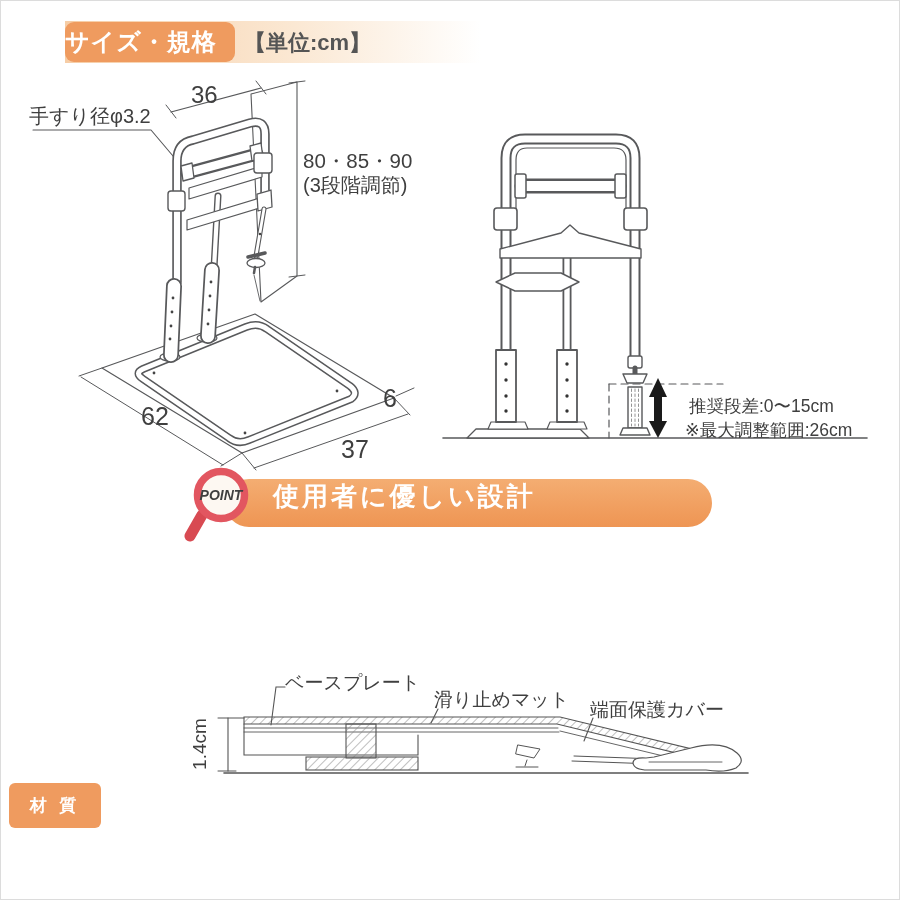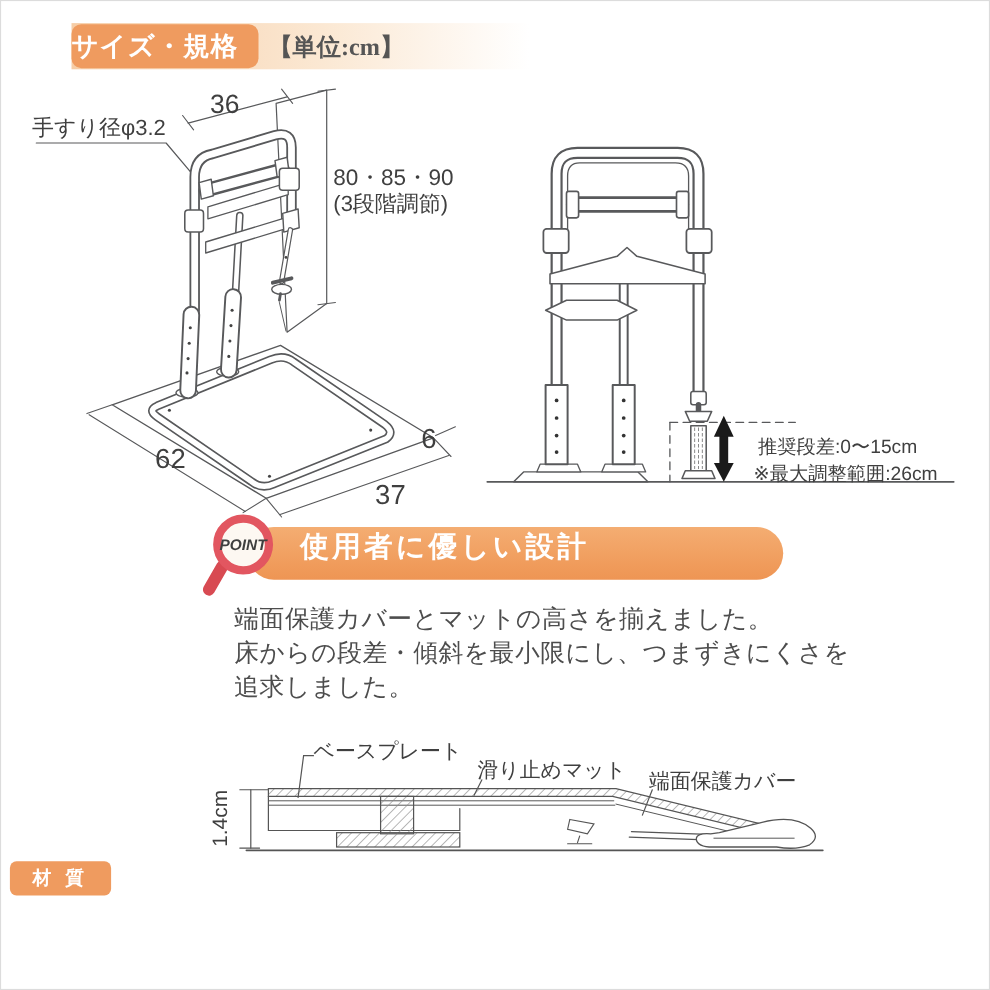--- a/index.html
+++ b/index.html
@@ -5,31 +5,31 @@
   html,body{margin:0;padding:0;background:#fff;}
   .page{position:relative;width:898px;height:898px;background:#ffffff;border:1px solid #dcdcdc;
         font-family:"Liberation Sans","DejaVu Sans",sans-serif;color:#4a4a4a;overflow:hidden;}
   .abs{position:absolute;}
   
   .hdr-strip{left:64px;top:20px;width:416px;height:42px;
              background:linear-gradient(90deg,#f6cda6 0%,#fbe8d3 55%,#ffffff 100%);}
   .hdr-label{left:64px;top:21px;width:170px;height:40px;background:#ef9b5f;border-radius:9px;
              color:#fff;font-size:24px;font-weight:bold;letter-spacing:1px;
              display:flex;align-items:center;justify-content:flex-start;}
-  .hdr-unit{left:243px;top:27px;font-size:22px;font-weight:bold;color:#555;font-family:Liberation Serif, serif;}
+  .hdr-unit{left:243px;top:27px;font-size:22px;font-weight:bold;color:#555;}
   .maxw{left:428px;top:60px;font-size:23px;color:#4d4d4d;letter-spacing:1px;}
   
   .banner{left:224px;top:478px;width:487px;height:48px;border-radius:24px;
           background:linear-gradient(180deg,#f4ad72 0%,#f09c5c 70%,#ee9554 100%);
           display:flex;align-items:flex-start;}
   .banner span{padding-left:48px;color:#fff;font-size:26px;font-weight:bold;letter-spacing:3px;}
   .para{left:212px;top:546px;font-size:22.5px;line-height:31px;color:#4d4d4d;letter-spacing:.5px;}
   
   .mat-box{left:46px;top:786px;width:838px;height:50px;border:2.5px solid #f0a068;border-radius:14px;background:#fff;}
-  .mat-label{left:8px;top:782px;width:92px;height:31px;background:#ef9b5f;border-radius:6px;color:#fff;
+  .mat-label{left:8px;top:782px;width:92px;height:45px;background:#ef9b5f;border-radius:6px;color:#fff;
              font-size:17px;font-weight:bold;letter-spacing:4px;display:flex;align-items:center;justify-content:center;}
   .mat-row{position:absolute;left:68px;font-size:16.5px;color:#3c3c3c;white-space:nowrap;}
   .mat-row .dot{color:#ee8c45;font-size:13px;margin-right:9px;vertical-align:2px;}
   
   .spec{left:8px;top:840px;width:884px;border-collapse:collapse;table-layout:fixed;}
   .spec td{border:2px solid #4f4f4f;text-align:center;font-size:15.5px;color:#3c3c3c;
            padding:0;height:23px;white-space:nowrap;overflow:hidden;}
   .spec tr.h td{background:#f8cbca;letter-spacing:2px;height:22px;}
   svg text{fill:#3f3f3f;}
 </style>
@@ -167,25 +167,20 @@
 
   <div class="abs banner">
     <span>使用者に優しい設計</span>
   </div>
   <svg class="abs" style="left:183px;top:456px" width="82" height="92" viewBox="0 0 82 92">
     <line x1="18" y1="58" x2="6" y2="79" stroke="#d84a52" stroke-width="11" stroke-linecap="round"></line>
     <circle cx="37" cy="38" r="23.5" fill="#fdf8f2" stroke="#e25660" stroke-width="7.5"></circle>
     <text x="37" y="43" text-anchor="middle" font-size="14" font-style="italic" font-weight="bold" fill="#d93c48">POINT</text>
   </svg>
 
-  <div class="abs para">
-    <div>端面保護カバーとマットの高さを揃えました。</div>
-    <div>床からの段差・傾斜を最小限にし、つまずきにくさを</div>
-    <div>追求しました。</div>
-  </div>
 
   <svg class="abs" style="left:185px;top:660px" width="570" height="130" viewBox="0 0 570 130">
     <defs>
       <pattern id="hx" width="6" height="6" patternUnits="userSpaceOnUse" patternTransform="rotate(45)">
         <line x1="0" y1="0" x2="0" y2="6" stroke="#8a8a8a" stroke-width="1.1"></line>
       </pattern>
     </defs>
     <g stroke="#555" fill="none" stroke-linecap="round">
       <line x1="38" y1="112" x2="562" y2="112" stroke-width="1.6"></line>
       <line x1="42" y1="57" x2="42" y2="110" stroke-width="1.1"></line>

